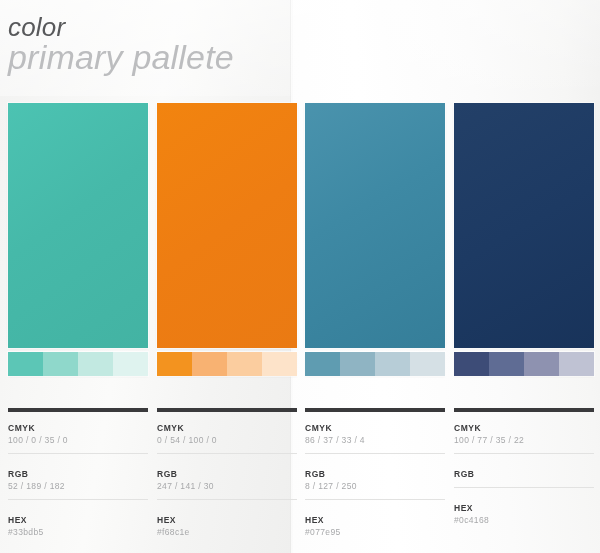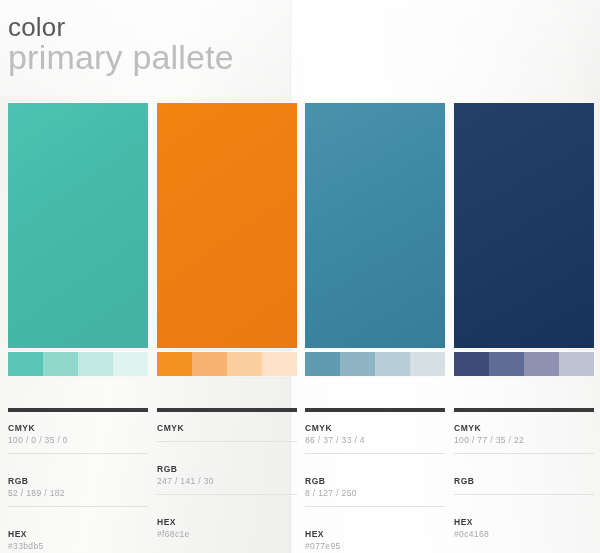--- a/index.html
+++ b/index.html
@@ -57,20 +57,21 @@
     background: linear-gradient(170deg, rgba(255,255,255,0.75), rgba(255,255,255,0.0));
     pointer-events: none;
   }
 
   
   .title-block {
     position: absolute;
     left: 8px;
     top: 12px;
     z-index: 5;
+    font-style: italic;
   }
   .title-main {
     font-size: 26px;
     font-weight: 400;
     color: #58595b;
     letter-spacing: 0.2px;
     line-height: 30px;
     white-space: nowrap;
   }
   .title-sub {
@@ -139,21 +140,21 @@
     width: 140px;
     height: 4px;
     background: #3a3a3c;
     margin-bottom: 11px;
   }
   .spec-row {
     padding-bottom: 7px;
   }
   .spec-row + .spec-row {
     border-top: 1px solid #e2e2e1;
-    padding-top: 22px;
+    padding-top: 15px;
   }
   .spec-label {
     font-size: 8.5px;
     font-weight: bold;
     color: #3a3a3c;
     letter-spacing: 0.5px;
     line-height: 11px;
   }
   .spec-value {
     font-size: 8.5px;
@@ -211,20 +212,21 @@
       <div class="tint-strip">
         <div class="tint-cell" style="background: rgb(243, 147, 31);"></div>
         <div class="tint-cell" style="background: rgb(248, 178, 114);"></div>
         <div class="tint-cell" style="background: rgb(251, 205, 159);"></div>
         <div class="tint-cell" style="background: rgb(253, 227, 201);"></div>
       </div>
       <div class="spec">
         <div class="spec-rule-top"></div>
         <div class="spec-row">
           <div class="spec-label">CMYK</div>
+          <div class="spec-value">0 / 54 / 100 / 0</div>
         </div>
         <div class="spec-row">
           <div class="spec-label">RGB</div>
           <div class="spec-value">247 / 141 / 30</div>
         </div>
         <div class="spec-row">
           <div class="spec-label">HEX</div>
           <div class="spec-value">#f68c1e</div>
         </div>
       </div>

